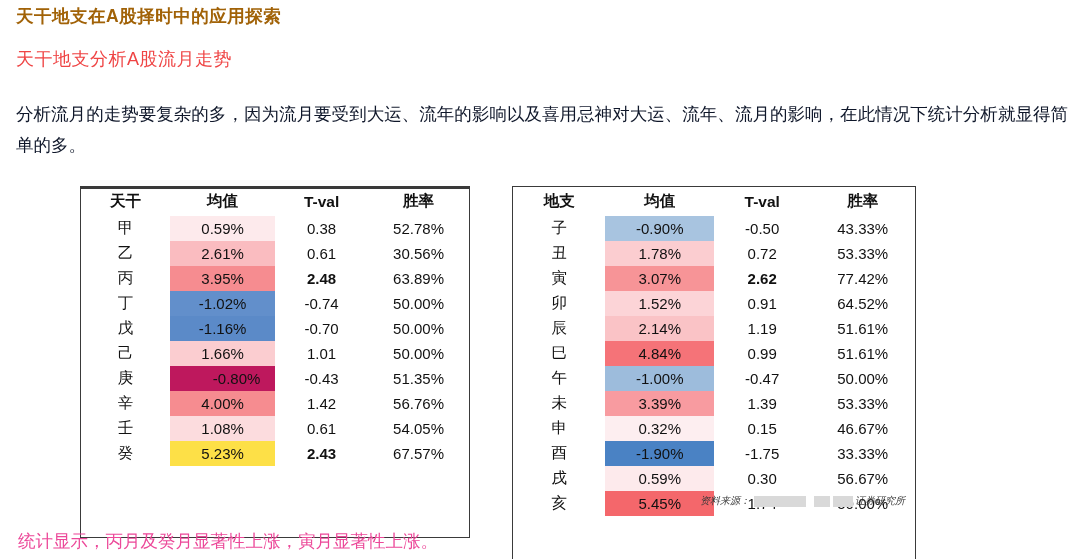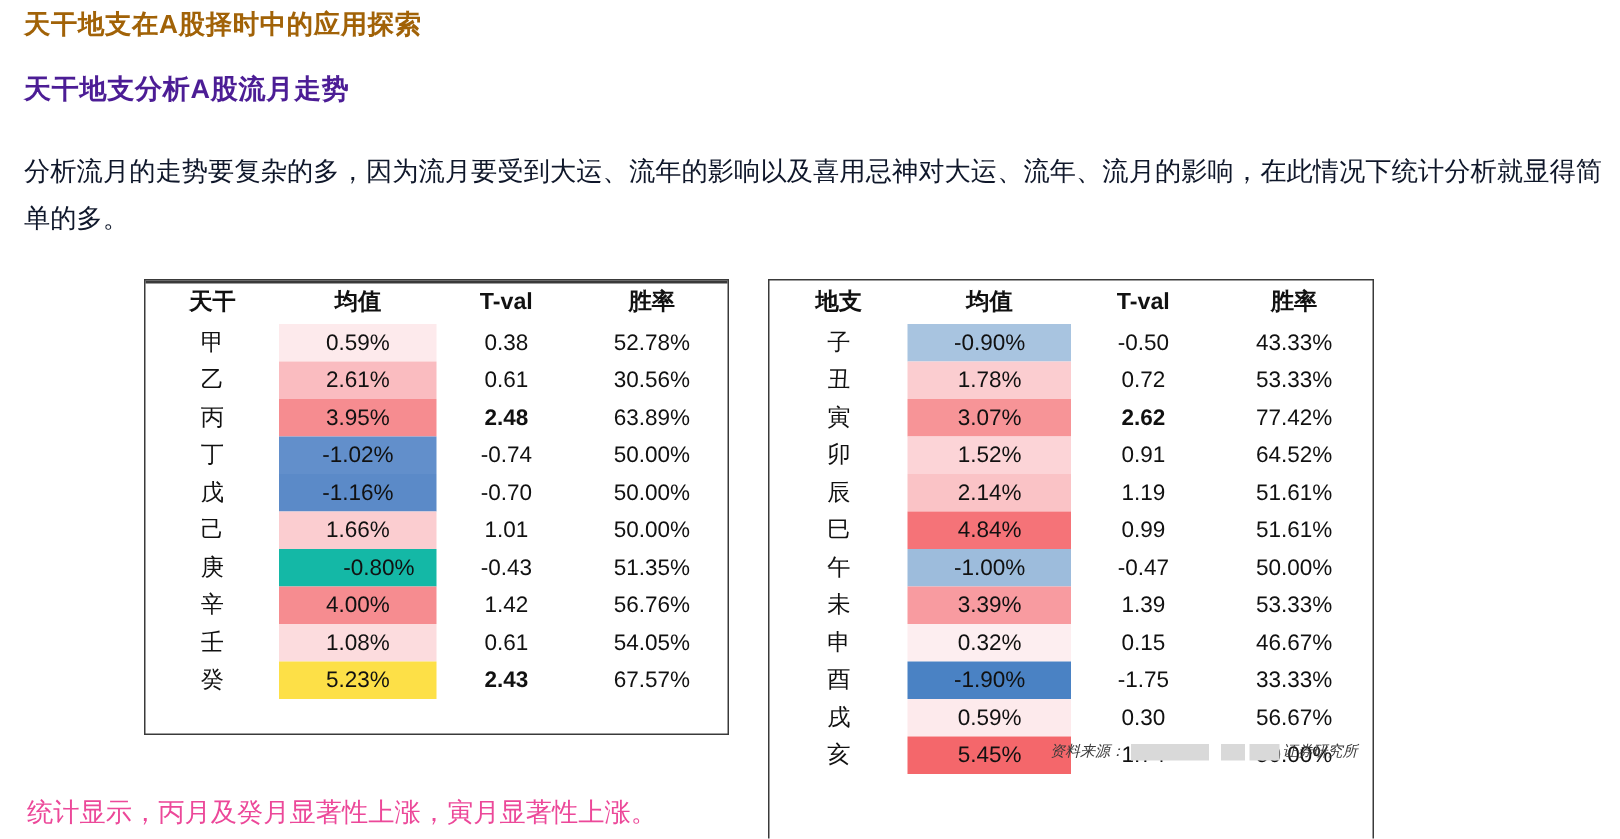--- a/index.html
+++ b/index.html
@@ -26,24 +26,24 @@
     font-size: 17.5px;
     letter-spacing: 0.5px;
     color: #a16207;
     white-space: nowrap;
   }
   .section-title {
     position: absolute;
     left: 16px;
     top: 47px;
     font-family: "Liberation Sans", "DejaVu Sans", sans-serif;
-    font-weight: bold;
+    font-weight: normal;
     font-size: 18px;
     letter-spacing: 0.5px;
-    color: #4c1d95;
+    color: #ef4444;
     white-space: nowrap;
   }
   .body-para {
     position: absolute;
     left: 16px;
     top: 99px;
     width: 1052px;
     font-size: 17.5px;
     line-height: 31px;
     color: #0f172a;
@@ -60,21 +60,21 @@
   }
 
   
   .tbl-wrap {
     position: absolute;
     top: 186px;
     border: 1.5px solid #3a3a3a;
     background: #ffffff;
     box-sizing: border-box;
   }
-  #table-left  { left: 96px;  width: 390px; height: 304px; }
+  #table-left  { left: 80px;  width: 390px; height: 352px; }
   #table-right { left: 512px; width: 404px; height: 392px; }
 
   table.hm {
     border-collapse: collapse;
     width: 100%;
     table-layout: fixed;
   }
   table.hm th,
   table.hm td {
     text-align: center;
@@ -202,21 +202,21 @@
           <td>50.00%</td>
         </tr>
         <tr>
           <td class="cjk">己</td>
           <td class="mean-cell" style="background: rgb(251, 205, 208);">1.66%</td>
           <td>1.01</td>
           <td>50.00%</td>
         </tr>
         <tr>
           <td class="cjk">庚</td>
-          <td class="mean-cell" style="background: #14b8a6; padding-left: 28px;">-0.80%</td>
+          <td class="mean-cell" style="background: #be185d; padding-left: 28px;">-0.80%</td>
           <td>-0.43</td>
           <td>51.35%</td>
         </tr>
         <tr>
           <td class="cjk">辛</td>
           <td class="mean-cell" style="background: rgb(246, 140, 144);">4.00%</td>
           <td>1.42</td>
           <td>56.76%</td>
         </tr>
         <tr>

